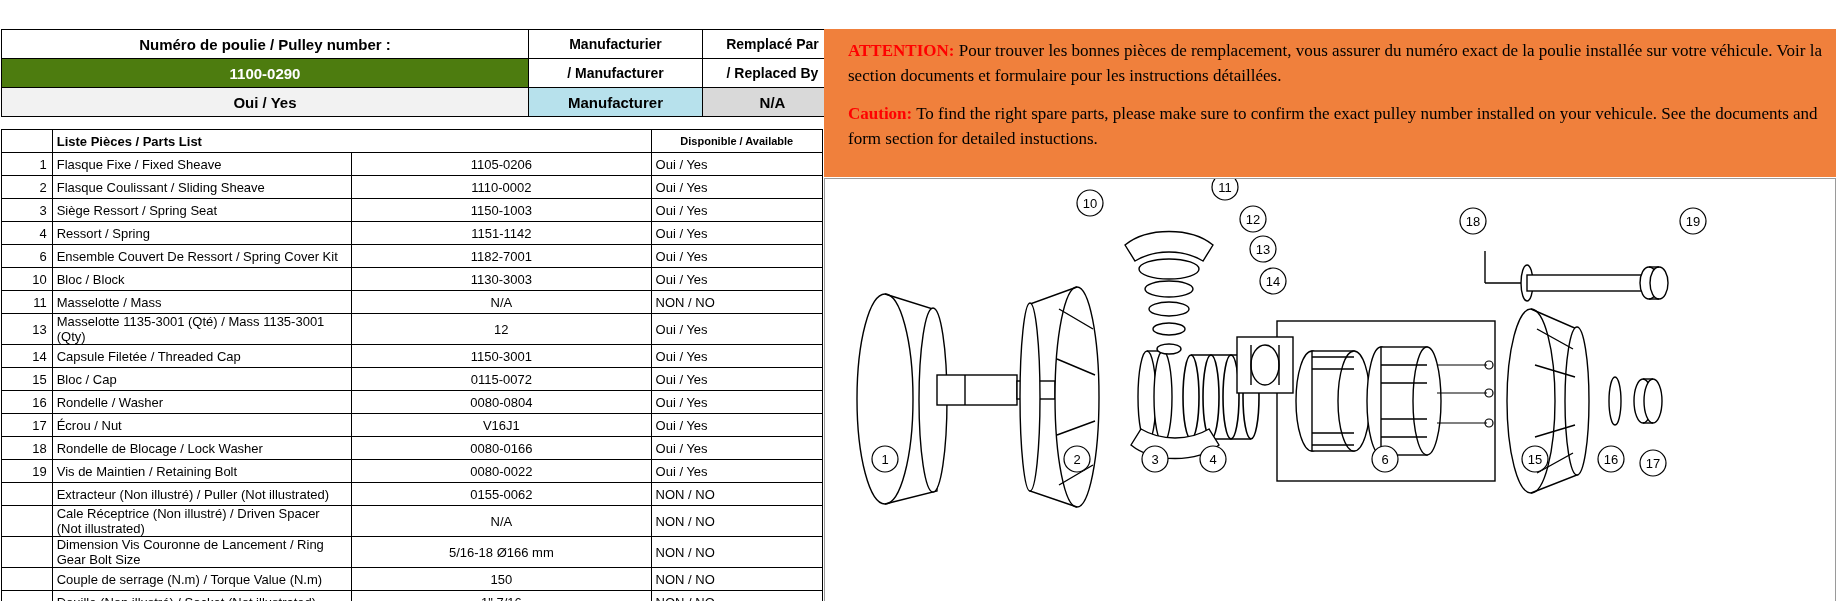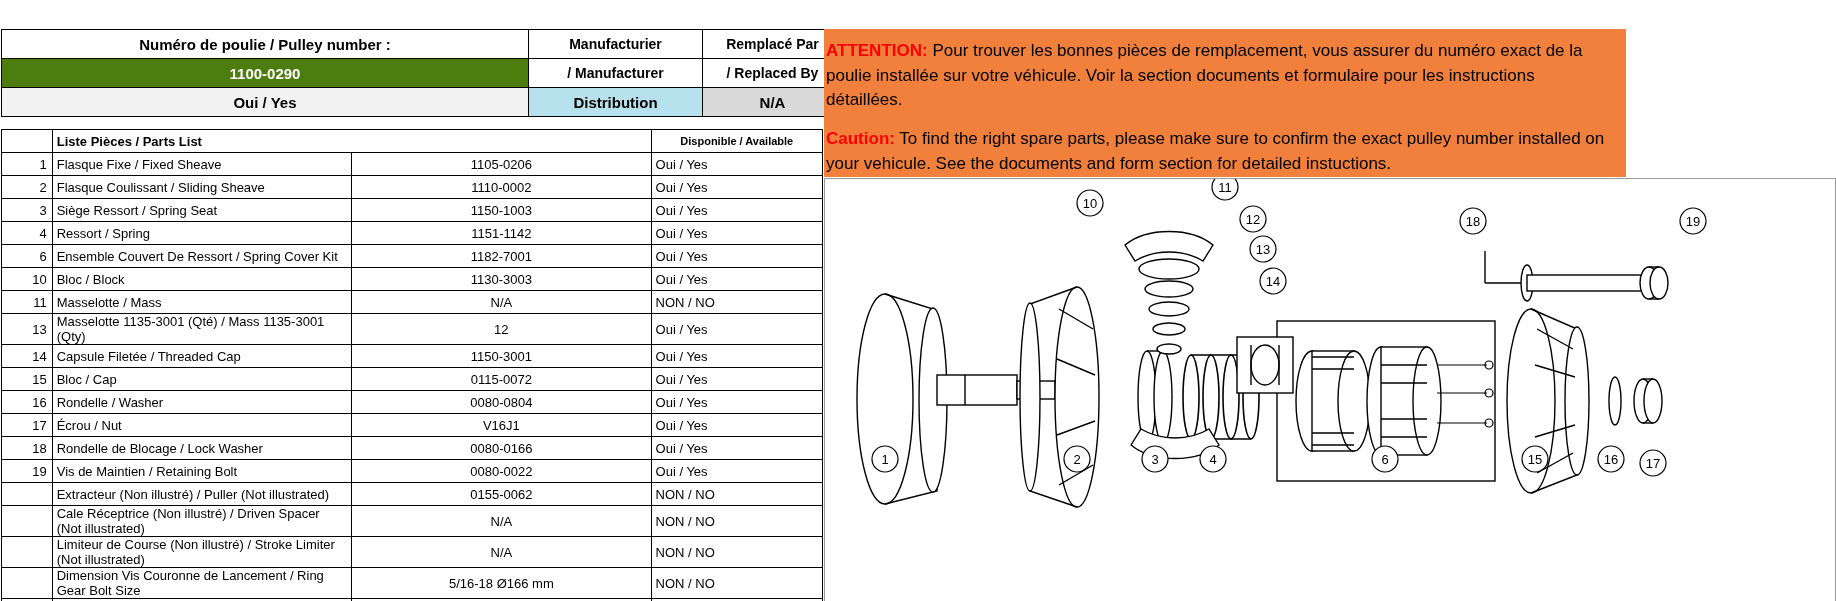--- a/index.html
+++ b/index.html
@@ -107,27 +107,28 @@
     position: absolute;
     left: 824px;
     top: 0;
     width: 1012px;
     height: 601px;
   }
   .attention {
     position: absolute;
     left: 0;
     top: 1px;
-    width: 802px;
+    width: 1012px;
     height: 148px;
     background: #f0803c;
     box-sizing: border-box;
-    padding: 10px 12px 0 2px;
+    padding: 10px 12px 0 24px;
     font-size: 17px;
     line-height: 1.45;
+    font-family: Liberation Serif, serif;
   }
   .attention .lbl { color: #ff0000; font-weight: bold; }
   .attention p { margin: 0 0 14px 0; }
 
   .diagram-box {
     position: absolute;
     left: 0;
     top: 150px;
     width: 1012px;
     height: 450px;
@@ -160,21 +161,21 @@
         <td class="c1 cell-pn">1100-0290</td>
         <td class="c2 small2">
           <span>/ Manufacturer</span>
         </td>
         <td class="c3 small2">
           <span>/ Replaced By</span>
         </td>
       </tr>
       <tr>
         <td class="c1 cell-oui">Oui / Yes</td>
-        <td class="c2 cell-dist">Distribution</td>
+        <td class="c2 cell-dist">Manufacturer</td>
         <td class="c3 cell-na">N/A</td>
       </tr>
     </tbody>
       </table>
 
     <table class="parts">
       <tbody>
         <tr class="title-row">
           <td class="num"></td>
           <td class="desc" colspan="2">Liste Pièces / Parts List</td>
@@ -266,26 +267,20 @@
           </tr>
           <tr class="rowna">
             <td class="num"></td>
             <td class="desc"><span>Extracteur </span><span class="red">(Non illustré)</span><span> / Puller </span><span class="red">(Not illustrated)</span></td>
             <td class="pn">0155-0062</td>
             <td class="av">NON / NO</td>
           </tr>
           <tr class="rowna">
             <td class="num"></td>
             <td class="desc"><span>Cale Réceptrice </span><span class="red">(Non illustré)</span><span> / Driven Spacer </span><span class="red">(Not illustrated)</span></td>
-            <td class="pn">N/A</td>
-            <td class="av">NON / NO</td>
-          </tr>
-          <tr class="rowna">
-            <td class="num"></td>
-            <td class="desc"><span>Limiteur de Course </span><span class="red">(Non illustré)</span><span> / Stroke Limiter </span><span class="red">(Not illustrated)</span></td>
             <td class="pn">N/A</td>
             <td class="av">NON / NO</td>
           </tr>
           <tr class="rowna">
             <td class="num"></td>
             <td class="desc">Dimension Vis Couronne de Lancement / Ring Gear Bolt Size</td>
             <td class="pn">5/16-18  Ø166 mm</td>
             <td class="av">NON / NO</td>
           </tr>
           <tr class="rowna">

